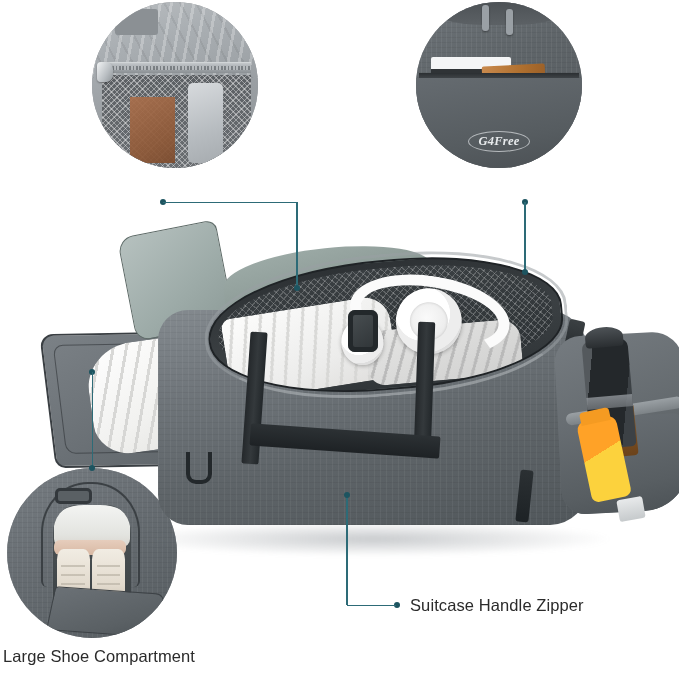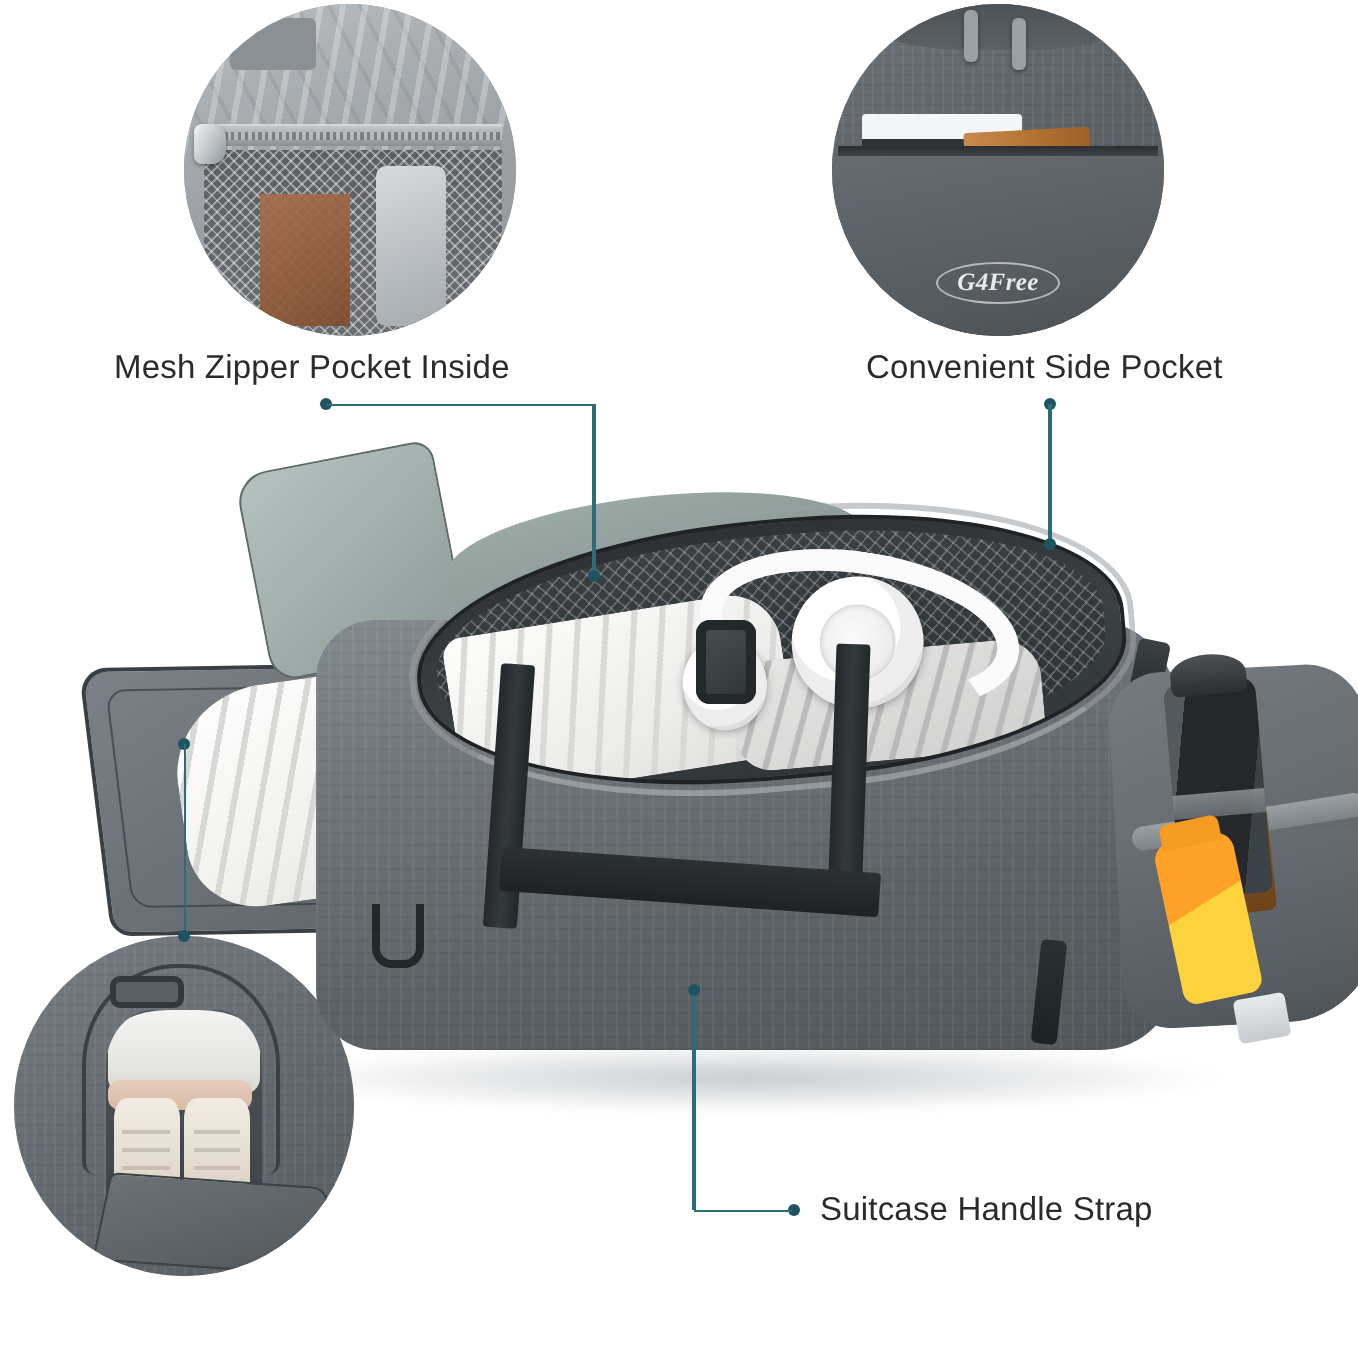--- a/index.html
+++ b/index.html
@@ -528,34 +528,33 @@
     <div id="sidepocket" class="bagpiece">
       <div class="front"></div>
       <div class="mouthrim"></div>
     </div>
     <div id="bottle-amber"></div>
     <div id="bottle-black"></div>
     <div id="bottle-orange"></div>
     <div id="refl-tab" class="bagpiece"></div>
   </div>
 
-  <div class="label" style="left:57px; top:176px;">Mesh Zipper Pocket Inside</div>
   <div class="dot" style="left:160px; top:199px;"></div>
   <div class="conn-h" style="left:163px; top:201.5px; width:134px;"></div>
   <div class="conn-v" style="left:296px; top:201.5px; height:86px;"></div>
   <div class="dot" style="left:294px; top:285px;"></div>
 
-  <div class="label" style="left:433px; top:176px;">Convenient Side Pocket</div>
   <div class="dot" style="left:522px; top:199px;"></div>
   <div class="conn-v" style="left:524px; top:202px; height:70px;"></div>
   <div class="dot" style="left:522px; top:269px;"></div>
 
-  <div class="label" style="left:410px; top:597px;">Suitcase Handle Strap</div>
+  <div class="label" style="left:410px; top:597px;">Suitcase Handle Zipper</div>
   <div class="dot" style="left:394px; top:602px;"></div>
   <div class="conn-h" style="left:347px; top:604.5px; width:49px;"></div>
   <div class="conn-v" style="left:346px; top:495px; height:110px;"></div>
   <div class="dot" style="left:344px; top:492px;"></div>
 
+  <div class="label" style="left:3px; top:648px;">Large Shoe Compartment</div>
   <div class="dot" style="left:89px; top:369px;"></div>
   <div class="conn-v" style="left:91.5px; top:372px; height:96px;"></div>
   <div class="dot" style="left:89px; top:465px;"></div>
 
 </div>
 
 </body></html>

